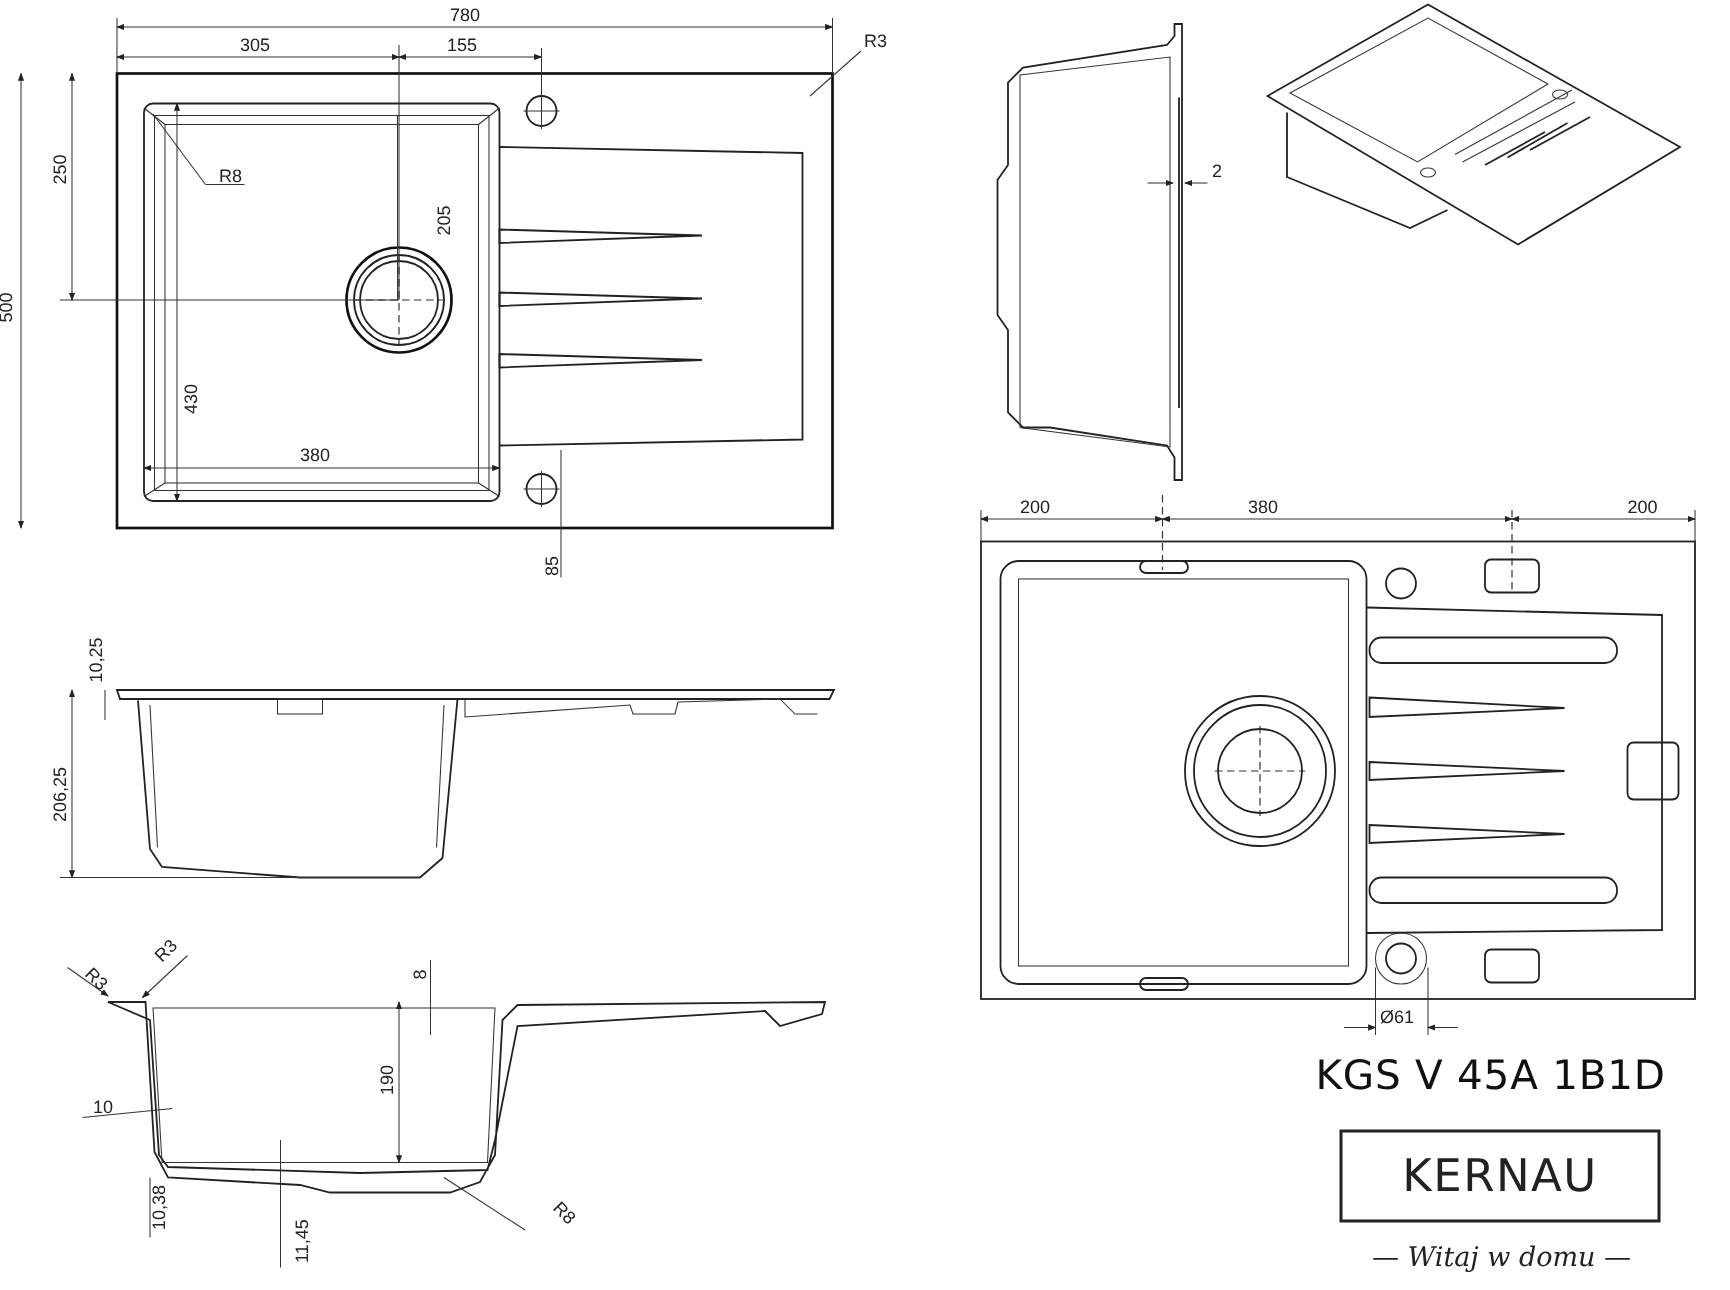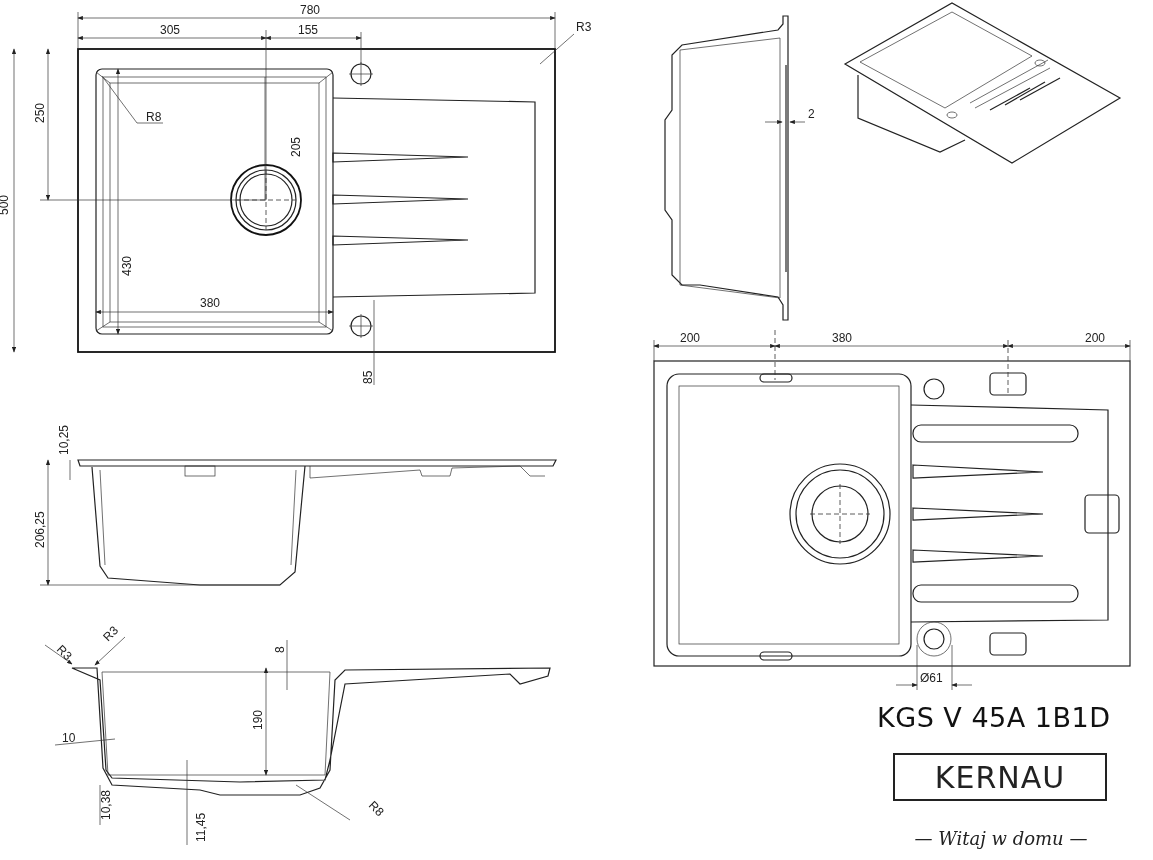--- a/index.html
+++ b/index.html
@@ -4,21 +4,21 @@
 <style>
   html,body{margin:0;padding:0;background:#ffffff;}
   body{width:1153px;height:860px;position:relative;overflow:hidden;font-family:"Liberation Sans",sans-serif;color:#1a1a1a;}
   svg{position:absolute;left:0;top:0;}
   .dim{font-family:"Liberation Sans",sans-serif;font-size:12px;fill:#222;}
   .ln{stroke:#222;fill:none;stroke-width:1.2;}
   .thin{stroke:#333;fill:none;stroke-width:0.7;}
   .thick{stroke:#111;fill:none;stroke-width:1.8;}
   .dash{stroke:#333;fill:none;stroke-width:0.8;stroke-dasharray:5 3;}
   .model{position:absolute;left:846px;top:702px;font-family:"DejaVu Sans",sans-serif;font-size:27px;color:#111;letter-spacing:0.5px;margin-left:31px;}
-  .brandbox{position:absolute;left:893px;top:753px;width:214px;height:48px;border:2px solid #222;box-sizing:border-box;display:flex;align-items:center;justify-content:center;}
+  .brandbox{position:absolute;left:893px;top:753px;width:214px;height:62px;border:2px solid #222;box-sizing:border-box;display:flex;align-items:center;justify-content:center;}
   .brand{font-family:"DejaVu Sans",sans-serif;font-size:30px;color:#222;letter-spacing:1px;}
   .slogan{position:absolute;left:898px;top:828px;width:206px;text-align:center;font-family:"DejaVu Serif",serif;font-style:italic;font-size:18px;color:#222;}
 </style>
 </head>
 <body>
 
 <svg width="1153" height="860" viewBox="0 0 1153 860">
   <defs>
     <pattern id="hatch" patternUnits="userSpaceOnUse" width="7" height="7" patternTransform="rotate(45)">
       <line x1="0" y1="0" x2="0" y2="7" stroke="#333" stroke-width="0.8"></line>

